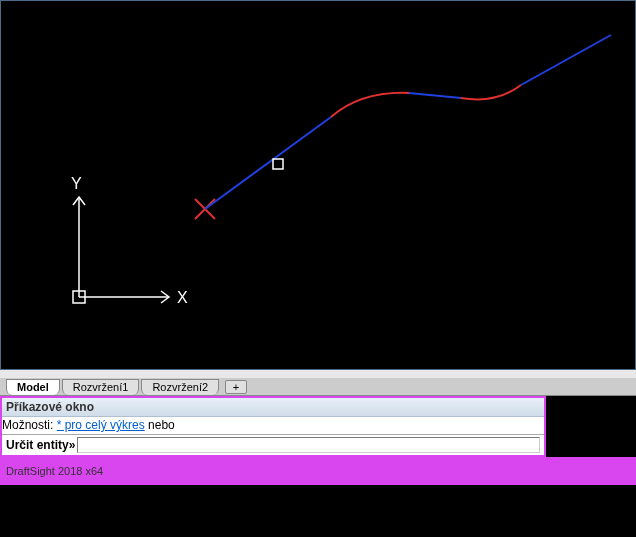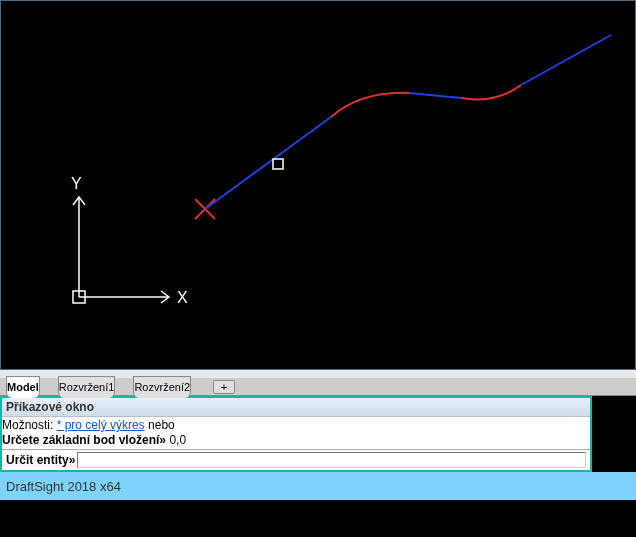--- a/index.html
+++ b/index.html
@@ -3,34 +3,34 @@
 <meta charset="utf-8">
 <style>
   * { box-sizing: border-box; margin: 0; padding: 0; }
   body { width: 636px; height: 537px; background: #000; font-family: Arial, sans-serif; font-size: 12px; overflow: hidden; }
   
   .viewport { position: relative; width: 636px; height: 370px; background: #000; border: 1px solid #4a6a8a; }
   
   .gray-strip { width: 636px; height: 8px; background: #e8e8e8; }
   
   .tabs-bar { width: 636px; height: 18px; background: #ccc; display: flex; align-items: center; padding-left: 6px; border-bottom: 1px solid #888; position: relative; }
-  .tab { display: inline-flex; align-items: center; height: 22px; padding: 0 0; font-size: 11px; background: #e0e0e0; border: 1px solid #888; border-bottom: none; margin-right: 18px; border-radius: 0 0 6px 6px; cursor: pointer; }
+  .tab { display: inline-flex; align-items: center; height: 16px; padding: 0 10px; font-size: 11px; background: #e0e0e0; border: 1px solid #888; border-bottom: none; margin-right: 2px; border-radius: 0 0 6px 6px; cursor: pointer; }
   .tab.active { background: #fff; font-weight: bold; }
   .tab-add { display: inline-flex; align-items: center; justify-content: center; width: 22px; height: 14px; background: #e0e0e0; border: 1px solid #888; font-size: 11px; cursor: pointer; margin-left: 4px; border-radius: 2px; }
   
-  .cmd-panel { width: 592px; background: #15803d; border: 2px solid #14b8a6; }
+  .cmd-panel { width: 546px; background: #15803d; border: 2px solid #d946ef; }
   .cmd-title { background: linear-gradient(#e8f0f8, #d0dce8); padding: 2px 4px; font-size: 12px; font-weight: bold; color: #333; border-bottom: 1px solid #b0c0d0; }
   .cmd-history { padding: 1px 0; font-size: 12px; line-height: 15px; background: #fff; }
   .cmd-history .bold { font-weight: bold; }
   .cmd-history .link { color: #0060d0; text-decoration: underline; }
   .cmd-row { display: flex; align-items: center; border-top: 1px solid #aaa; padding: 2px 4px; background: #fff; }
   .cmd-prompt { font-weight: bold; font-size: 12px; margin-right: 2px; }
   .cmd-input { flex: 1; border: 1px inset #ccc; height: 16px; font-size: 12px; padding: 0 2px; }
   
-  .status-bar { width: 636px; height: 28px; background: #7dd3fc; display: flex; align-items: center; padding: 0 6px; font-size: 13px; color: #333; }
+  .status-bar { width: 636px; height: 28px; background: #d946ef; display: flex; align-items: center; padding: 0 6px; font-size: 11px; color: #333; }
 </style>
 </head>
 <body>
 
 <div class="viewport">
   <svg width="636" height="370">
 
     <line x1="78" y1="296" x2="168" y2="296" stroke="#fff" stroke-width="1.5"></line>
     <polyline points="160,290 168,296 160,302" fill="none" stroke="#fff" stroke-width="1.5"></polyline>
     <line x1="78" y1="296" x2="78" y2="196" stroke="#fff" stroke-width="1.5"></line>
@@ -66,23 +66,20 @@
   <div class="tab">Rozvržení2</div>
   <div class="tab-add">+</div>
 </div>
 
 <div class="cmd-panel">
   <div class="cmd-title">Příkazové okno</div>
   <div class="cmd-history">
     <div>
       <span>Možnosti: </span><span class="link">* pro celý výkres</span><span> nebo</span>
     </div>
-    <div>
-      <span class="bold">Určete základní bod vložení»</span><span> 0,0</span>
-    </div>
   </div>
   <div class="cmd-row">
     <span class="cmd-prompt">Určit entity»</span>
     <input class="cmd-input" type="text" value="" style="">
   </div>
 </div>
 
 <div class="status-bar">
   <span>DraftSight 2018 x64</span>
 </div>

